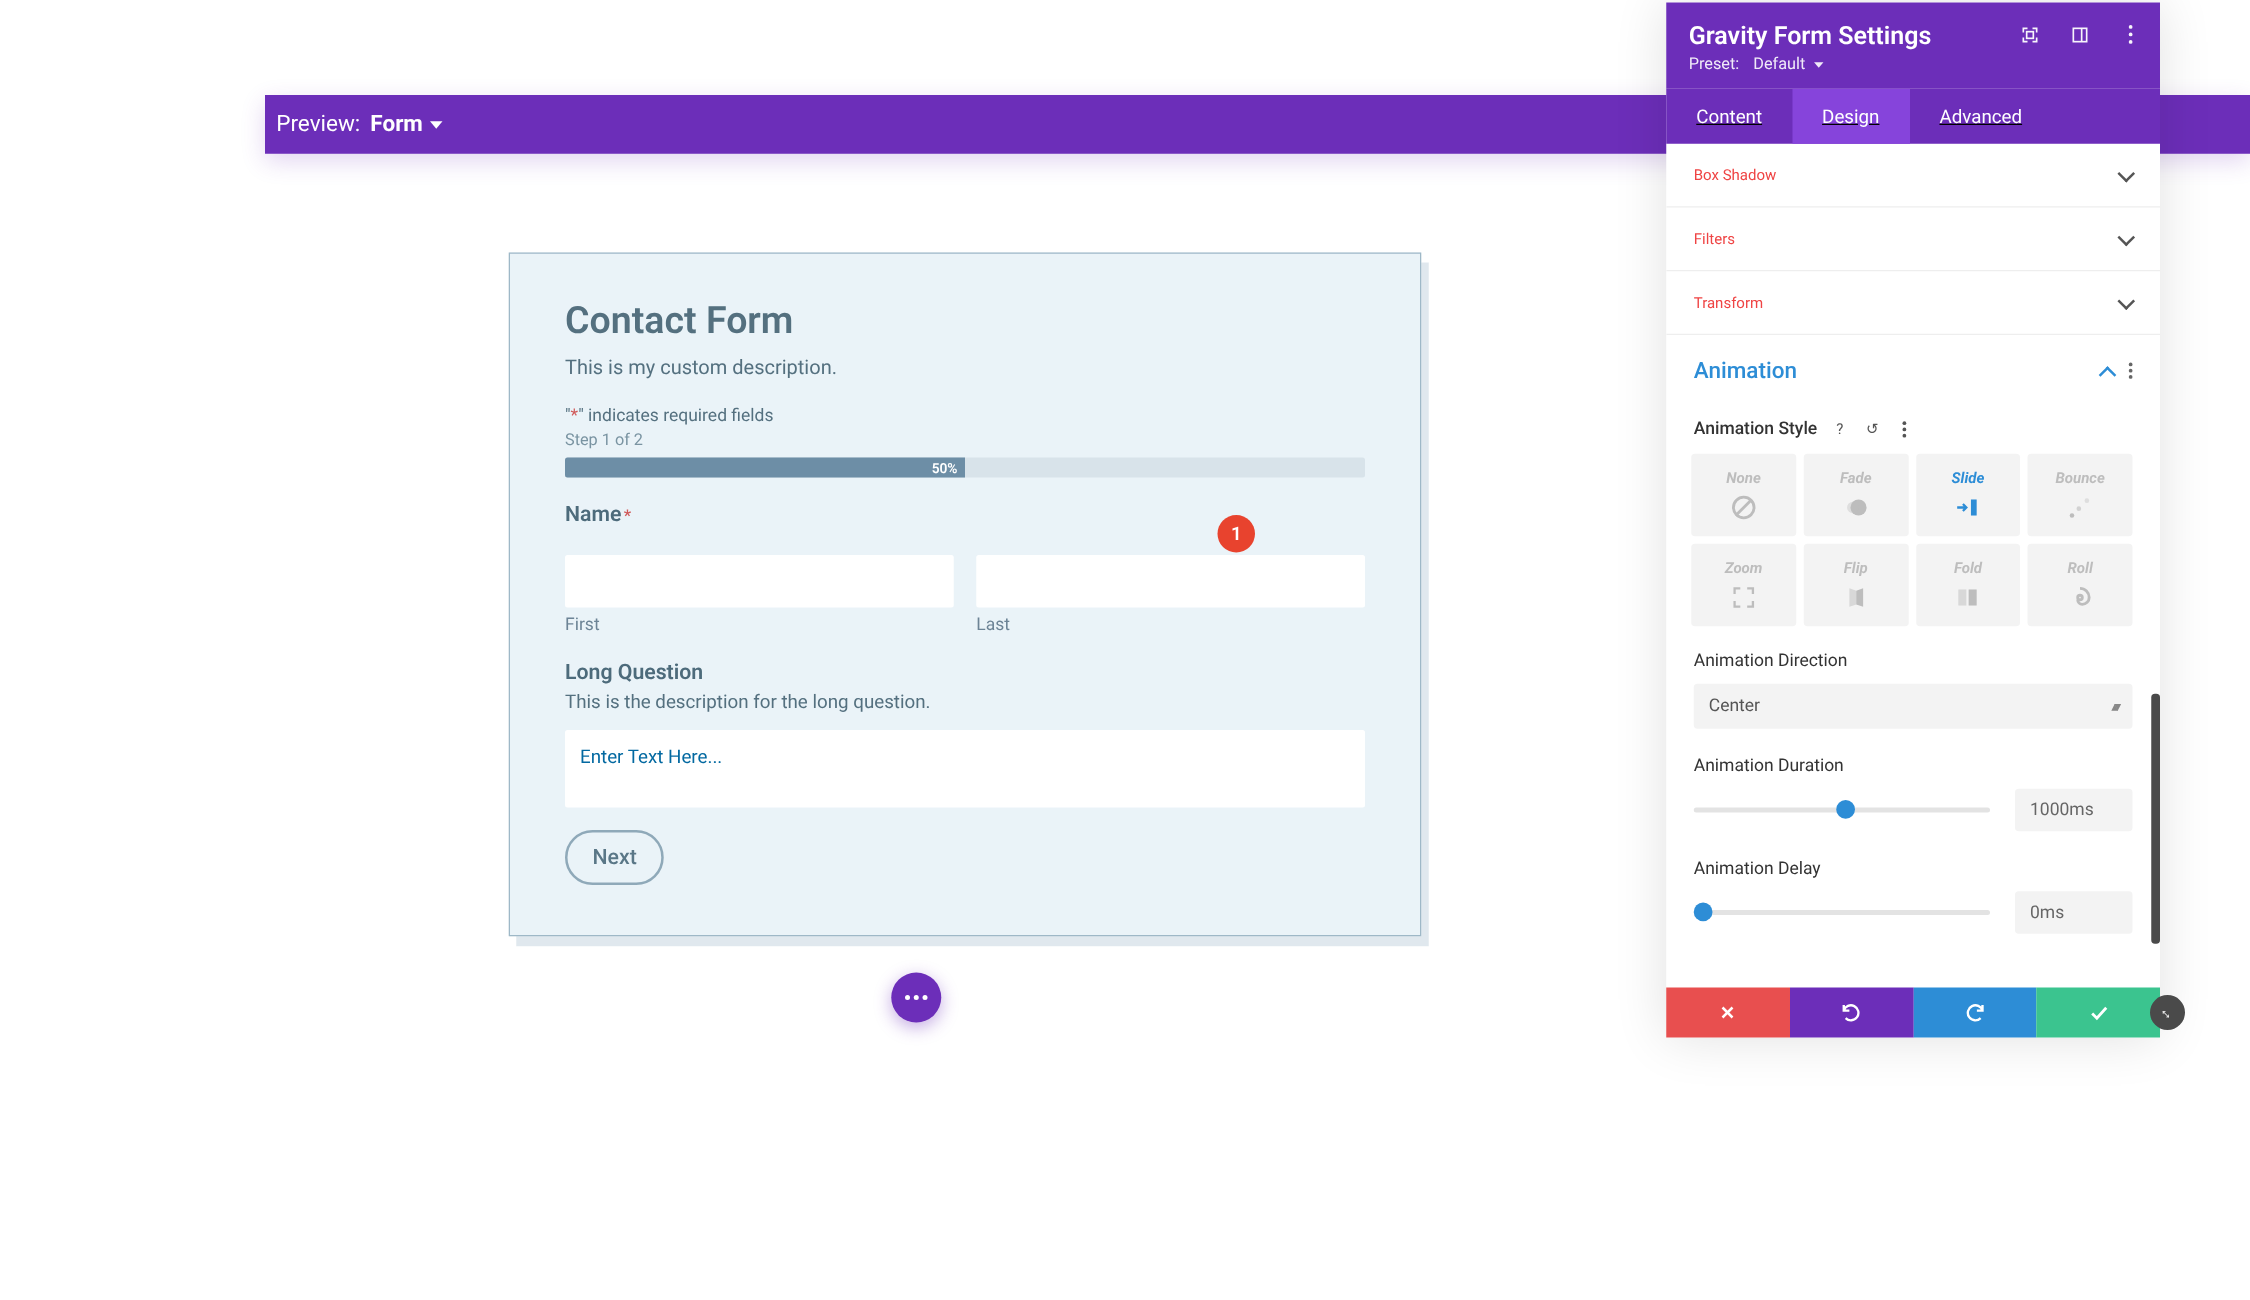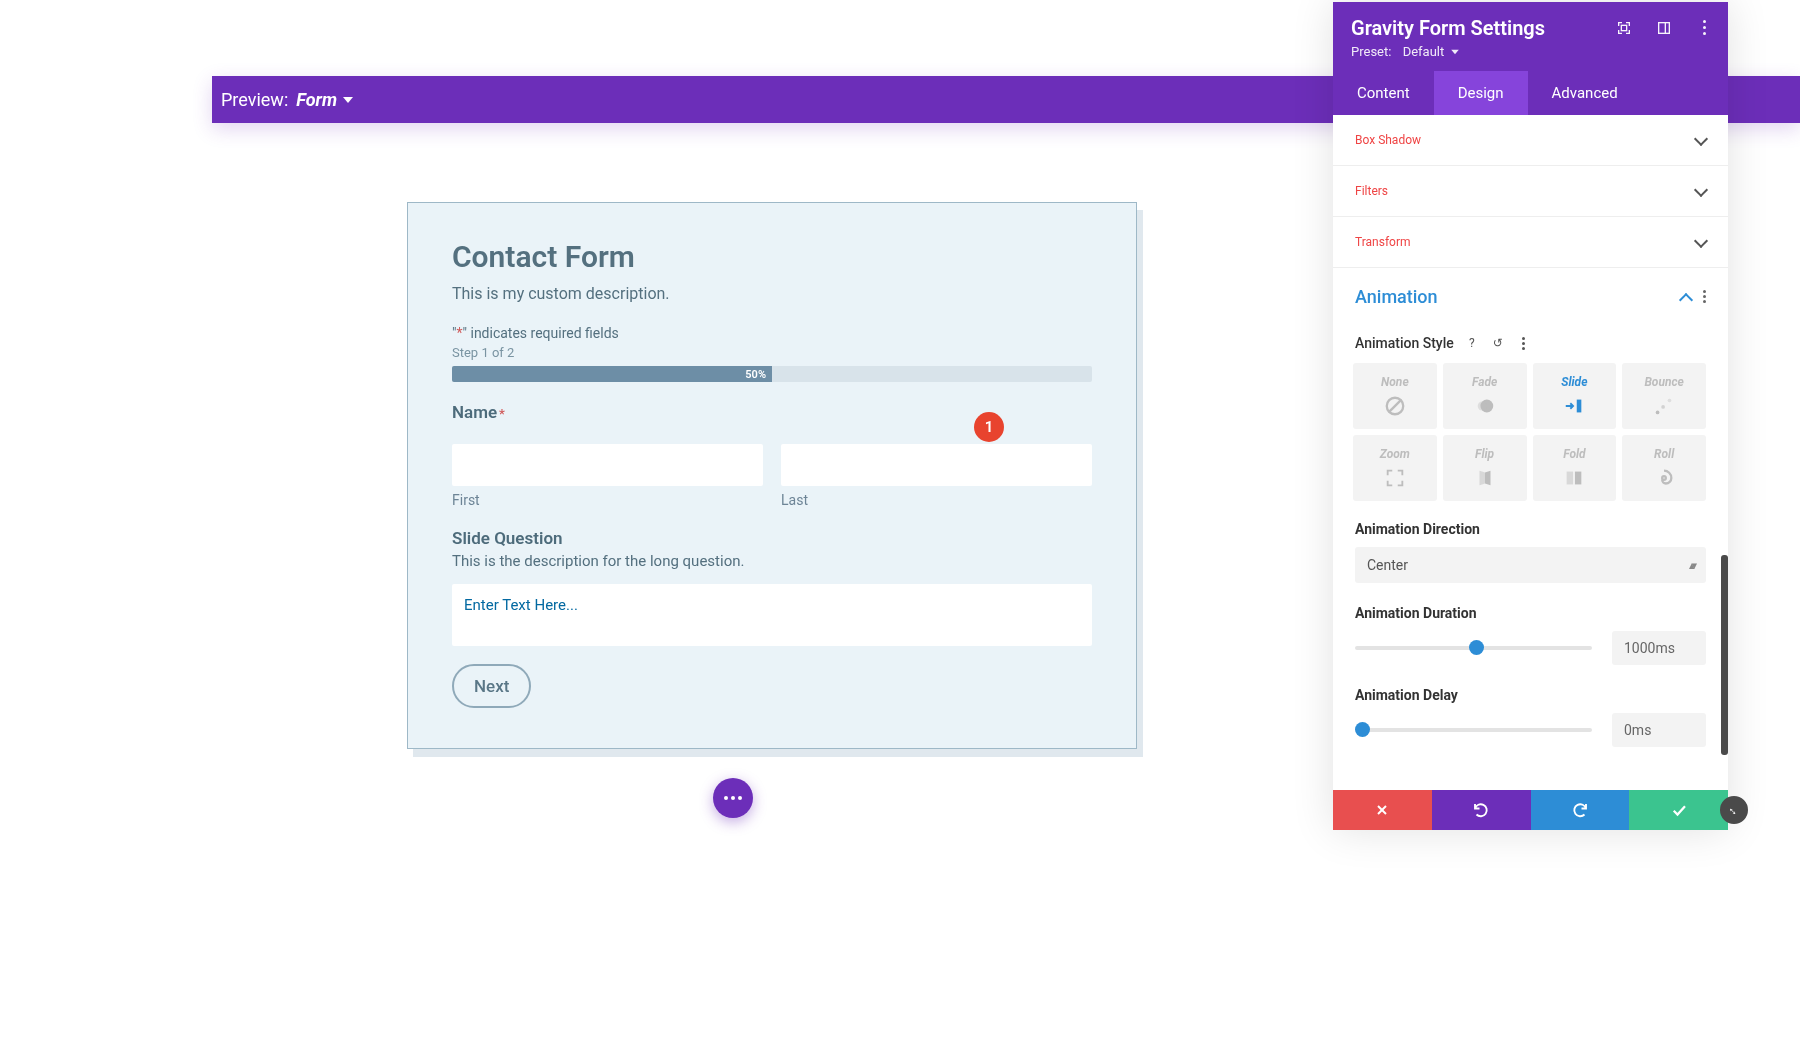--- a/index.html
+++ b/index.html
@@ -1,21 +1,21 @@
 <!DOCTYPE html>
 <html><head>
 <meta charset="utf-8">
 <style>
 *{box-sizing:border-box;margin:0;padding:0;font-family:-apple-system,BlinkMacSystemFont,"Segoe UI",Roboto,Helvetica,Arial,sans-serif;}
 body{background:#fff;width:1800px;height:1040px;position:relative;overflow:hidden;}
 
 
 .preview-bar{position:absolute;left:212px;top:76px;right:0;height:47px;background:#6c2eb9;display:flex;align-items:center;padding:0 9px;color:#fff;font-size:18px;box-shadow:0 6px 20px rgba(108,46,185,.2);}
 .preview-bar .label{font-weight:400;margin-right:8px;}
-.preview-bar .value{font-weight:700;display:flex;align-items:center;gap:4px;font-style:italic;}
+.preview-bar .value{font-weight:700;display:flex;align-items:center;gap:4px;}
 .caret-down{width:0;height:0;border-left:5px solid transparent;border-right:5px solid transparent;border-top:6px solid #fff;display:inline-block;margin-left:2px;}
 
 
 .form-preview{position:absolute;left:407px;top:202px;width:730px;background:#eaf3f8;border:1px solid #9eb8c7;padding:36px 44px 40px;box-shadow:6px 8px 0 rgba(100,140,170,.2);}
 .form-preview h2{font-size:30px;font-weight:600;color:#54707f;margin-bottom:10px;}
 .form-desc{font-size:16px;color:#54707f;margin-bottom:22px;}
 .req-note{font-size:14px;color:#54707f;margin-bottom:4px;}
 .req-note .star{color:#d05a5a;}
 .step{font-size:13px;color:#7a94a2;margin-bottom:6px;}
 .progress{height:16px;background:#d8e3ea;border-radius:2px;position:relative;margin-bottom:20px;}
@@ -36,21 +36,21 @@
 .fab span{width:4px;height:4px;background:#fff;border-radius:50%;}
 
 
 .panel{position:absolute;right:72px;top:2px;width:395px;height:828px;background:#fff;box-shadow:0 0 40px rgba(0,0,0,.12);display:flex;flex-direction:column;}
 .panel-header{background:#6c2eb9;color:#fff;padding:14px 18px 12px;}
 .panel-header h3{font-size:20px;font-weight:600;margin-bottom:4px;}
 .preset{font-size:13px;opacity:.9;display:flex;align-items:center;gap:4px;}
 .preset .caret-down{border-top-color:#fff;transform:scale(.75);}
 .header-icons{position:absolute;right:88px;top:20px;display:flex;gap:24px;align-items:center;}
 .header-icons .ic{width:16px;height:16px;color:#fff;opacity:.95;}
-.tabs{display:flex;background:#6c2eb9;}
+.tabs{display:flex;background:#6c2eb9;text-decoration:underline;}
 .tab{flex:0 0 auto;padding:13px 24px;color:#fff;font-size:15px;cursor:pointer;}
 .tab.active{background:#8644db;}
 .tab:nth-child(1){flex:0 0 100px;}
 .tab:nth-child(3){text-align:center;}
 .panel-body{flex:1;overflow-y:auto;position:relative;}
 .section{padding:18px 22px;border-bottom:1px solid #eee;display:flex;justify-content:space-between;align-items:center;cursor:pointer;}
 .section .title{font-size:12px;color:#ef4444;}
 .section.open .title{color:#2d8dd6;font-size:18px;font-weight:500;}
 .chev{width:12px;height:12px;display:inline-block;position:relative;}
 .chev::before{content:'';position:absolute;width:8px;height:8px;border-right:2px solid #555;border-bottom:2px solid #555;transform:rotate(45deg);top:0;left:2px;}
@@ -58,21 +58,21 @@
 .acc-content{padding:10px 22px 18px;}
 .field-row{display:flex;align-items:center;gap:10px;margin-bottom:12px;}
 .field-row label{font-size:14px;color:#333;font-weight:500;}
 .icon-sm{width:16px;height:16px;color:#555;display:flex;align-items:center;justify-content:center;font-size:12px;}
 .styles-grid{display:grid;grid-template-columns:repeat(4,1fr);gap:6px;margin-bottom:20px;margin-left:-2px;font-style:italic;}
 .style-opt{height:66px;background:#f3f3f3;border-radius:3px;display:flex;flex-direction:column;align-items:center;justify-content:center;gap:6px;cursor:pointer;}
 .style-opt .nm{font-size:12px;font-weight:700;color:#bdbdbd;}
 .style-opt.active .nm{color:#2d8dd6;}
 .style-opt .ic{width:22px;height:22px;color:#bdbdbd;}
 .style-opt.active .ic{color:#2d8dd6;}
-.control-label{font-size:14px;color:#333;font-weight:700;margin-bottom:10px;}
+.control-label{font-size:14px;color:#333;font-weight:400;margin-bottom:10px;}
 .select-box{background:#f3f3f3;padding:10px 12px;border-radius:3px;font-size:14px;color:#555;display:flex;justify-content:space-between;align-items:center;margin-bottom:22px;}
 .updown{font-size:11px;color:#888;letter-spacing:-3px;}
 .slider-row{display:flex;align-items:center;gap:20px;margin-bottom:22px;}
 .slider{flex:1;height:4px;background:#e3e3e3;position:relative;border-radius:2px;}
 .slider .thumb{position:absolute;width:15px;height:15px;background:#2d8dd6;border-radius:50%;top:-6px;}
 .value-box{width:94px;background:#f3f3f3;padding:9px 12px;font-size:14px;color:#666;border-radius:3px;}
 .panel-scroll{position:absolute;right:0;top:440px;width:7px;height:200px;background:#4a4a4a;border-radius:3px;}
 
 
 .panel-footer{display:flex;height:40px;}
@@ -121,21 +121,21 @@
   <div class="name-row">
     <div class="name-col">
       <div class="text-input"></div>
       <div class="sub-label">First</div>
     </div>
     <div class="name-col">
       <div class="text-input"></div>
       <div class="sub-label">Last</div>
     </div>
   </div>
-  <div class="long-q-title">Slide Question</div>
+  <div class="long-q-title">Long Question</div>
   <div class="long-q-desc">This is the description for the long question.</div>
   <div class="textarea"><span>Enter Text Here...</span></div>
   <button class="next-btn">Next</button>
 </div>
 
 <div class="fab">
   <span></span>
     <span></span>
     <span></span>
 </div>

